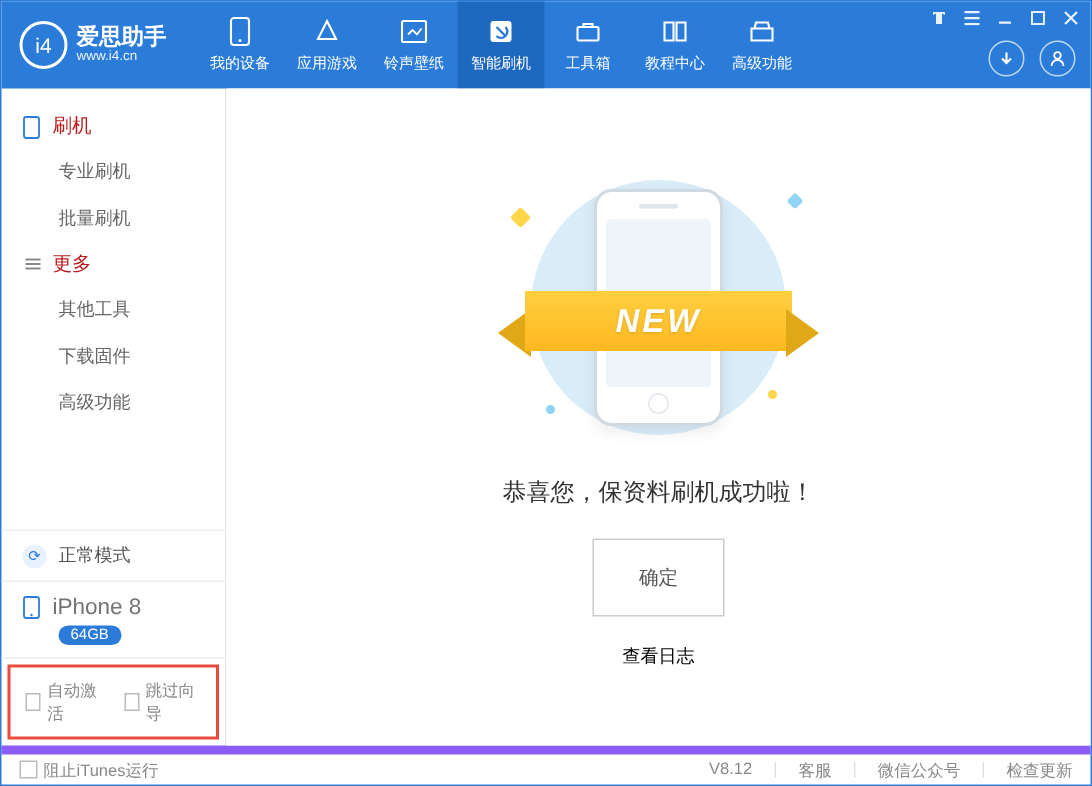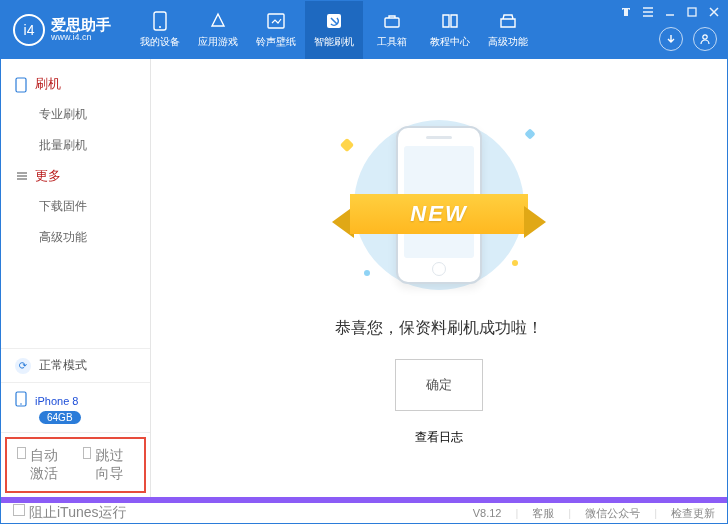--- a/index.html
+++ b/index.html
@@ -23,24 +23,24 @@
 .sidebar{width:150px;border-right:1px solid #e5e5e5;display:flex;flex-direction:column;font-size:12px;color:#555}
 .sb-scroll{flex:1;overflow:hidden;padding-top:10px}
 .sb-cat{display:flex;align-items:center;gap:6px;padding:6px 14px;color:#b91c1c;font-size:13px}
 .sb-cat .ic{width:14px;height:14px}
 .sb-item{padding:7px 14px 7px 38px;cursor:pointer;color:#666;font-size:12px}
 .sb-item.active{color:#2b7cd9}
 .sb-bottom{border-top:1px solid #eee}
 .sb-mode{display:flex;align-items:center;gap:8px;padding:8px 14px;border-bottom:1px solid #eee}
 .sb-mode .dot{width:16px;height:16px;border-radius:50%;background:#e8f2ff;display:flex;align-items:center;justify-content:center;color:#2b7cd9;font-size:10px}
 .sb-dev{padding:8px 14px;border-bottom:1px solid #eee}
-.sb-dev-r1{display:flex;align-items:flex-end;gap:8px;font-size:11px;color:#1d4ed8}
+.sb-dev-r1{display:flex;align-items:flex-end;gap:8px;font-size:15px;color:#737373}
 .sb-dev-badge{margin-top:4px;margin-left:24px;display:inline-block;background:#2b7cd9;color:#fff;font-size:10px;padding:1px 8px;border-radius:8px}
 .sb-checks{padding:8px 10px;display:flex;gap:14px;border:2px solid #e74c3c;margin:4px}
-.chk{display:flex;align-items:flex-start;gap:4px;font-size:14px;color:#888;cursor:pointer}
+.chk{display:flex;align-items:center;gap:4px;font-size:11px;color:#888;cursor:pointer}
 .chk-box{width:12px;height:12px;border:1px solid #bbb}
 .main{flex:1;display:flex;flex-direction:column;align-items:center;justify-content:center;position:relative;background:#fff}
 .illus{width:230px;height:190px;position:relative;margin-bottom:18px}
 .circle-bg{position:absolute;width:170px;height:170px;border-radius:50%;background:#d9edf9;left:30px;top:10px}
 .phone{position:absolute;width:86px;height:158px;background:#fff;border:2px solid #cfd9e2;border-radius:12px;left:72px;top:16px;box-shadow:0 4px 10px rgba(0,0,0,.08)}
 .phone::before{content:"";position:absolute;top:8px;left:50%;transform:translateX(-50%);width:26px;height:3px;background:#e0e6ec;border-radius:2px}
 .phone::after{content:"";position:absolute;bottom:6px;left:50%;transform:translateX(-50%);width:12px;height:12px;border:1.5px solid #e0e6ec;border-radius:50%}
 .phone-scr{position:absolute;top:18px;left:6px;right:6px;bottom:24px;background:#eef6fc;border-radius:3px}
 .ribbon{position:absolute;left:8px;top:78px;width:214px;height:50px}
 .ribbon-main{position:absolute;left:18px;right:18px;top:6px;height:40px;background:linear-gradient(#ffcf3f,#ffb820);display:flex;align-items:center;justify-content:center;color:#fff;font-weight:900;font-size:22px;font-style:italic;letter-spacing:2px;text-shadow:0 1px 2px rgba(0,0,0,.15)}
@@ -193,20 +193,21 @@
         <div class="sb-item">批量刷机</div>
 
         <div class="sb-cat">
           <span class="ic">
               <svg width="14" height="14" viewBox="0 0 14 14">
                 <path d="M2 4 H12 M2 7 H12 M2 10 H12" stroke="#888" stroke-width="1.4"></path>
               </svg>
             </span>
           <span>更多</span>
         </div>
+        <div class="sb-item">其他工具</div>
         <div class="sb-item">下载固件</div>
         <div class="sb-item">高级功能</div>
       </div>
 
       <div class="sb-bottom">
         <div class="sb-mode">
           <span class="dot">⟳</span>
           <span>正常模式</span>
         </div>
         <div class="sb-dev">

